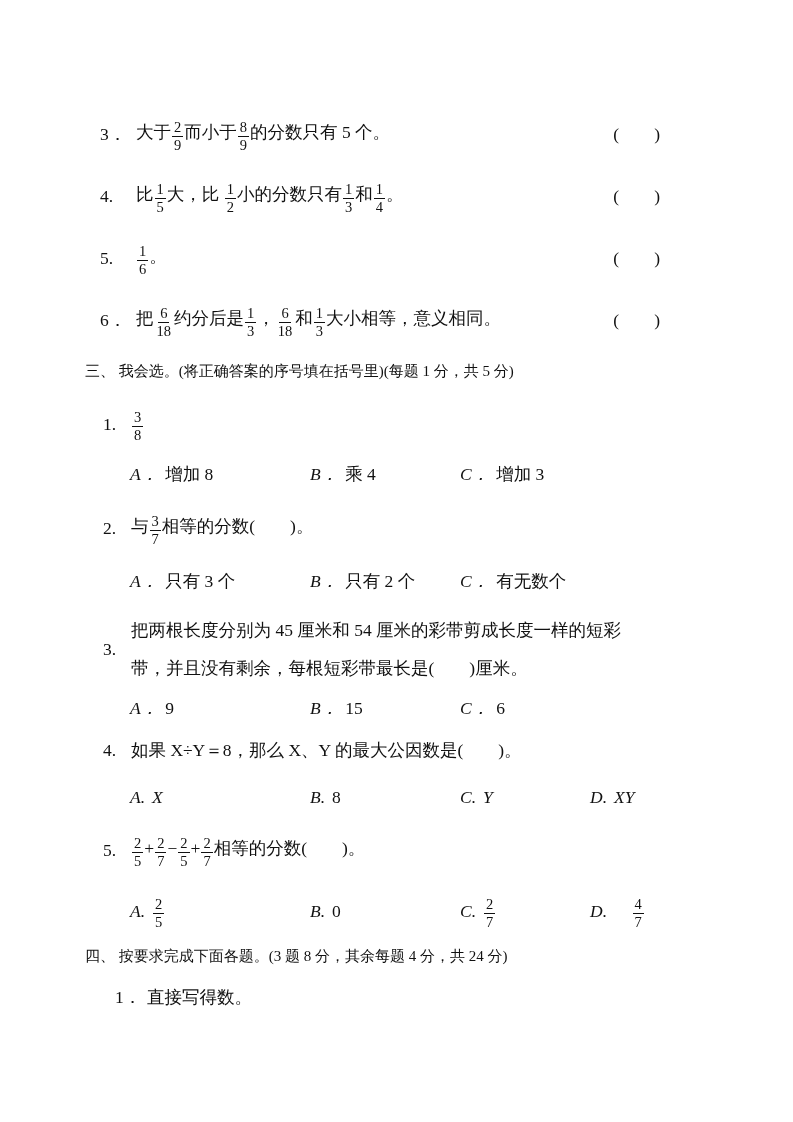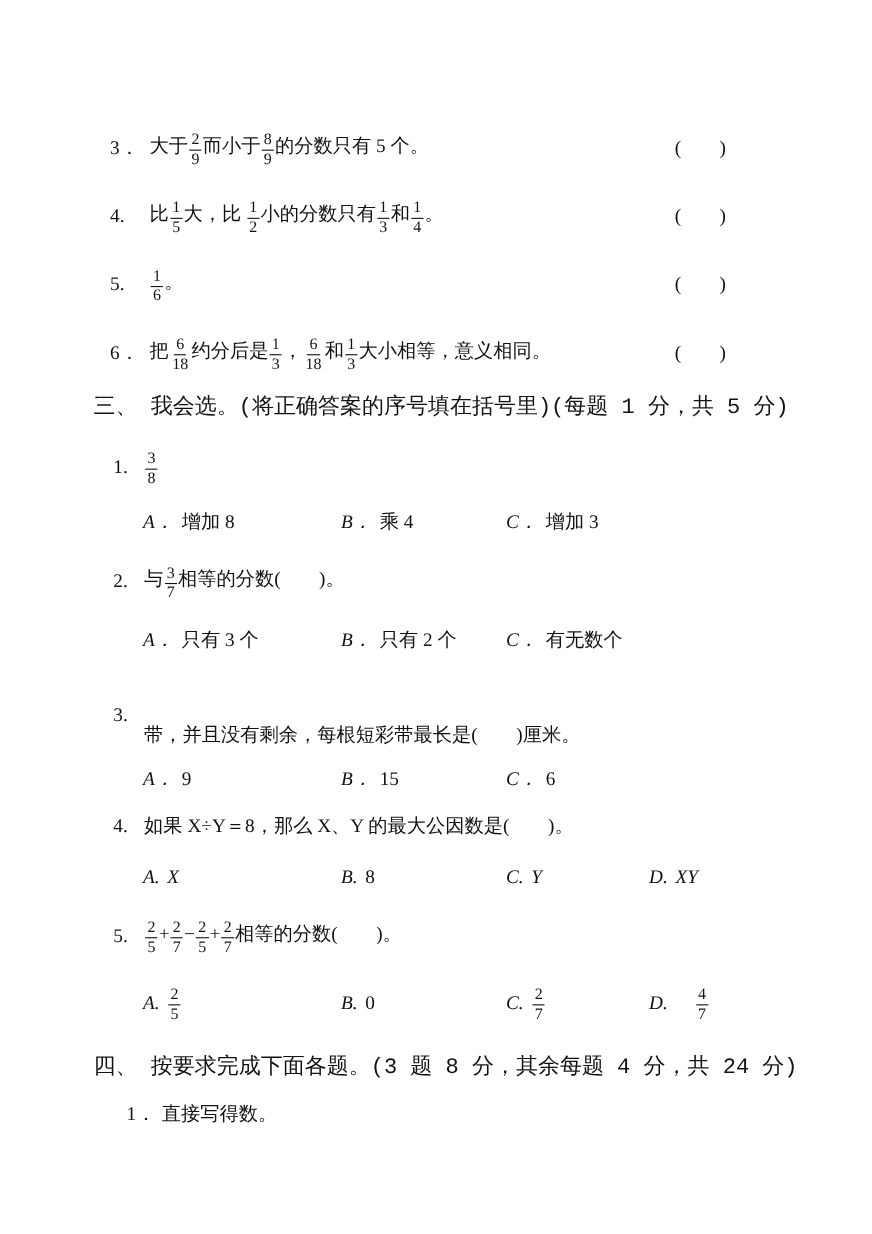--- a/index.html
+++ b/index.html
@@ -19,22 +19,22 @@
   }
   .frac .fn { border-bottom: 1.3px solid #111; padding: 0 2px; }
   .frac .fd { padding: 0 2px; }
 
   
   .judge-item { display: flex; align-items: center; height: 56px; margin: 0 0 6px 15px; width: 560px; }
   .judge-item .no { width: 36px; flex-shrink: 0; }
   .judge-item .content { flex: 1; line-height: 26px; }
   .judge-item .bracket { margin-left: auto; white-space: nowrap; }
 
-  .sec-heading { font-size: 20px; font-weight: normal; margin: 10px 0 0 0; line-height: 26px; font-family: Liberation Mono, monospace; }
-  #sec4-heading { margin-top: 20px; }
+  .sec-heading { font-size: 15px; font-weight: normal; margin: 10px 0 0 0; line-height: 26px; }
+  #sec4-heading { margin-top: 5px; }
 
   .questions { margin-left: 18px; width: 562px; }
   .q-line { display: flex; align-items: center; line-height: 26px; }
   .q-line .no { width: 28px; flex-shrink: 0; align-self: center; }
   .q-line .q-text { flex: 1; }
   .opt-row { display: flex; align-items: center; margin-left: 27px; line-height: 26px; }
   .opt { display: flex; align-items: center; width: 180px; }
   .opt:nth-child(2) { width: 150px; }
   .opt:nth-child(3) { width: 130px; }
   .opt:last-child { width: auto; }
@@ -172,21 +172,21 @@
   <span class="opt">
     <span class="opt-label">C．</span>
     <span class="opt-value"><span>有无数个</span></span>
   </span>
 </div>
   </div>
 
   <div class="question">
     <div class="q-line">
       <span class="no">3.</span>
-      <div class="q-text"><br><span>带，并且没有剩余，每根短彩带最长是(　　)厘米。</span></div>
+      <div class="q-text"><span>把两根长度分别为 45 厘米和 54 厘米的彩带剪成长度一样的短彩</span><br><span>带，并且没有剩余，每根短彩带最长是(　　)厘米。</span></div>
     </div>
     <div class="opt-row">
   <span class="opt">
     <span class="opt-label">A．</span>
     <span class="opt-value"><span>9</span></span>
   </span>
 
   <span class="opt">
     <span class="opt-label">B．</span>
     <span class="opt-value"><span>15</span></span>

